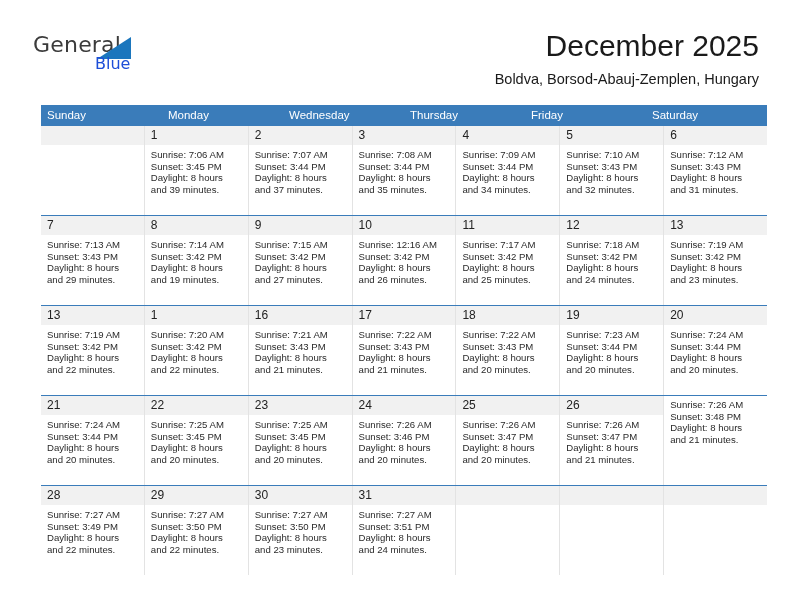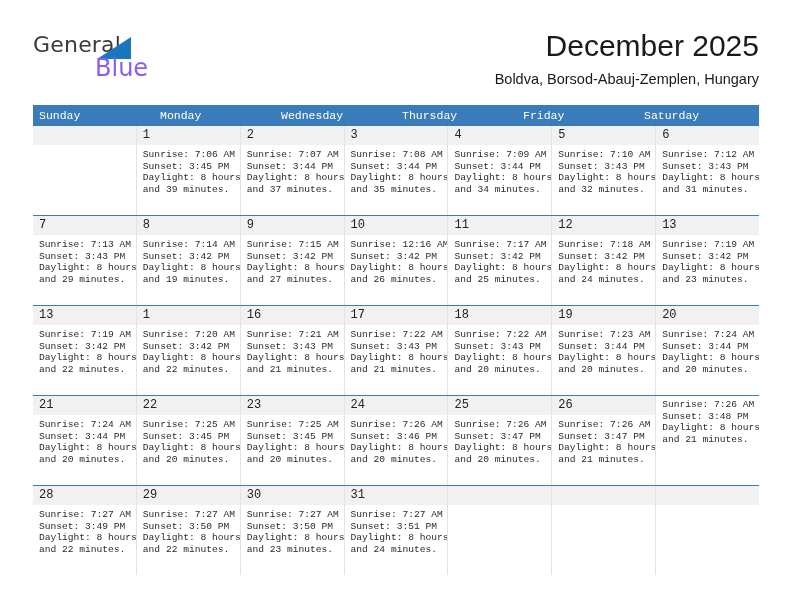--- a/index.html
+++ b/index.html
@@ -51,22 +51,22 @@
     top: 5px;
     width: 0;
     height: 0;
     border-left: 34px solid transparent;
     border-bottom: 22px solid #1b76bd;
   }
   .logo-blue {
     position: absolute;
     left: 62px;
     top: 22px;
-    font-size: 24px;
-    color: #8b5cf6;
+    font-size: 16px;
+    color: #1d4ed8;
     font-family: "DejaVu Sans", sans-serif;
   }
   .title-block {
     position: absolute;
     right: 0;
     top: 0;
     text-align: right;
     margin-left: 8px;
   }
   .cal-title {
@@ -80,24 +80,23 @@
     font-size: 14.5px;
     color: #1a1a1a;
     line-height: 22px;
     margin-top: 4px;
     white-space: nowrap;
   }
 
   
   .calendar {
     position: absolute;
-    left: 33px;
+    left: 41px;
     top: 105px;
     width: 726px;
-    font-family: Liberation Mono, monospace;
   }
   .weekday-head {
     display: flex;
     background: #3a7cba;
     height: 21px;
   }
   .weekday-head .wd {
     flex: 1 1 0;
     color: #ffffff;
     font-size: 11.5px;

